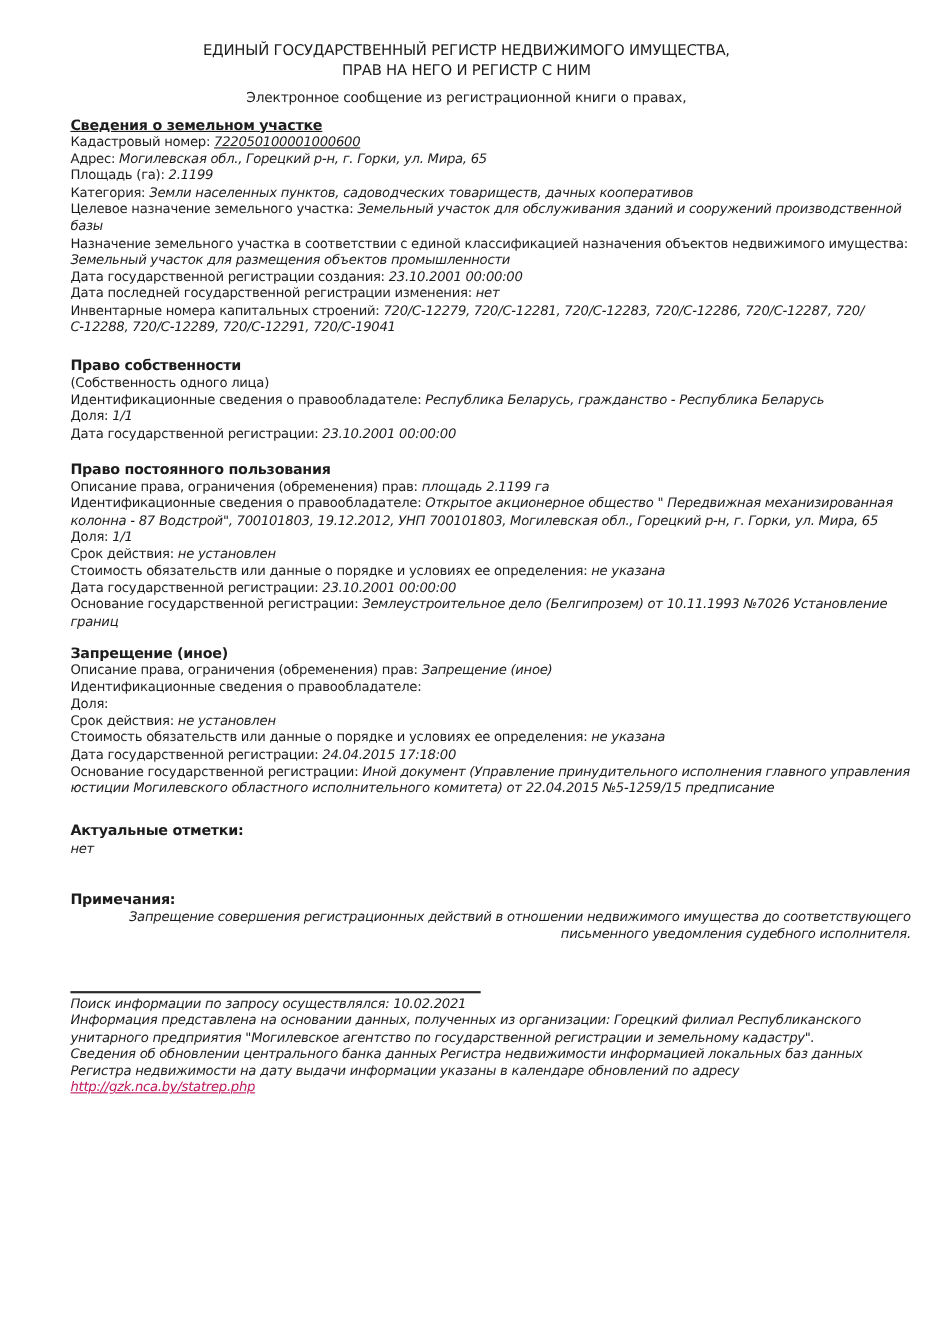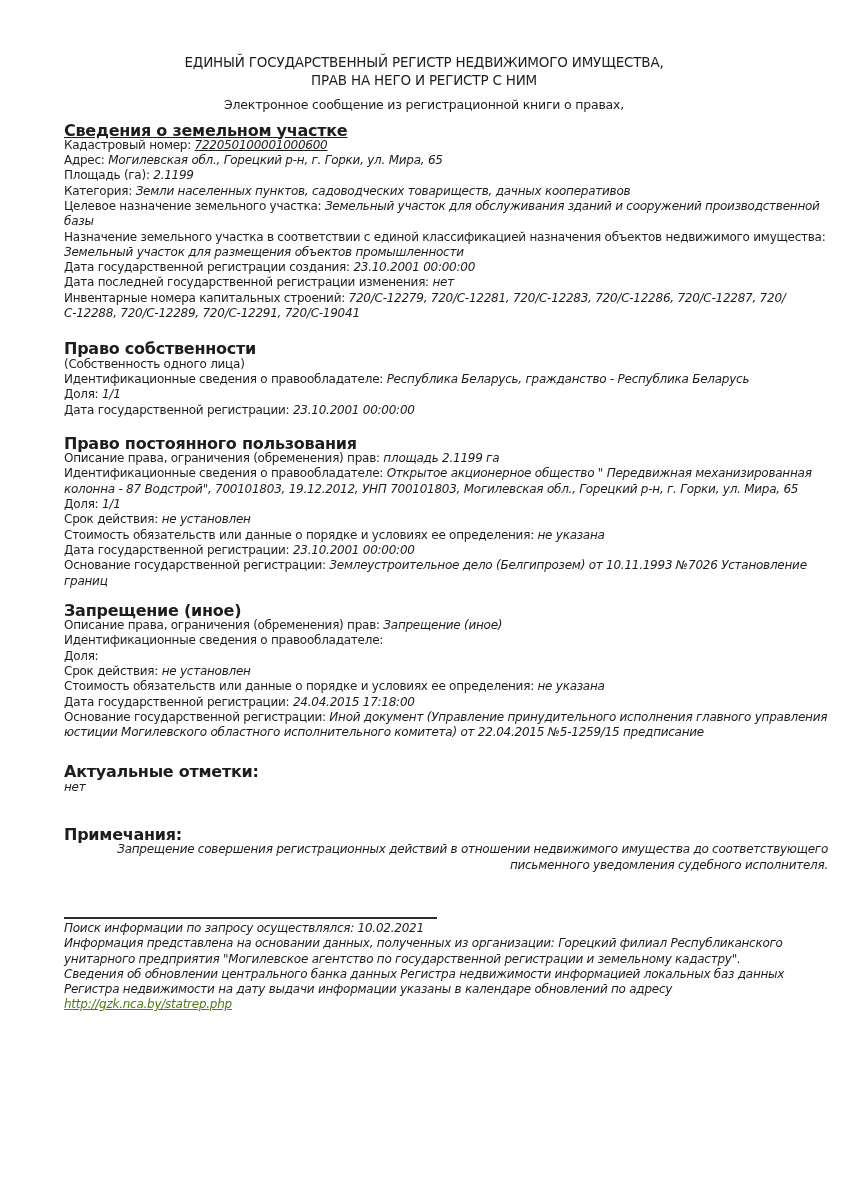--- a/index.html
+++ b/index.html
@@ -8,21 +8,21 @@
     min-height: 1200px;
     background: #ffffff;
     font-family: "DejaVu Sans", sans-serif;
     color: #1d1d1d;
     -webkit-font-smoothing: antialiased;
   }
   .page {
     width: 848px;
     min-height: 1200px;
     box-sizing: border-box;
-    padding-top: 54px;
+    padding-top: 38px;
   }
   .doc-header {
     text-align: center;
     letter-spacing: -0.2px;
   }
   .doc-title {
     font-size: 13.5px;
     line-height: 17.5px;
     font-weight: 400;
   }
@@ -38,21 +38,21 @@
     line-height: 15.3px;
     letter-spacing: -0.25px;
   }
   .section { margin-top: 0; }
   .sec-ownership    { margin-top: 20px; }
   .sec-permanent    { margin-top: 18px; }
   .sec-prohibition  { margin-top: 14px; }
   .sec-marks        { margin-top: 24px; }
   .sec-notes        { margin-top: 32px; }
   h2.sec-h {
-    font-size: 16px;
+    font-size: 13px;
     line-height: 15.3px;
     margin: 0;
     font-weight: 700;
   }
   h2.sec-h.u { text-decoration: underline; }
   .ln { margin: 0; }
   .lbl { font-style: normal; }
   .val { font-style: italic; }
   .val.u { text-decoration: underline; }
   .plain { font-style: normal; }
@@ -61,21 +61,21 @@
     margin-top: 44px;
     width: 373px;
     border-top: 2px solid #2b2b2b;
     height: 0;
   }
   .footer {
     margin-top: 2px;
     font-style: italic;
   }
   .footer-link {
-    color: #4d7c0f;
+    color: #be185d;
     text-decoration: underline;
     font-style: italic;
     cursor: pointer;
   }
 </style>
 </head>
 <body>
 
 <div class="page">
 

